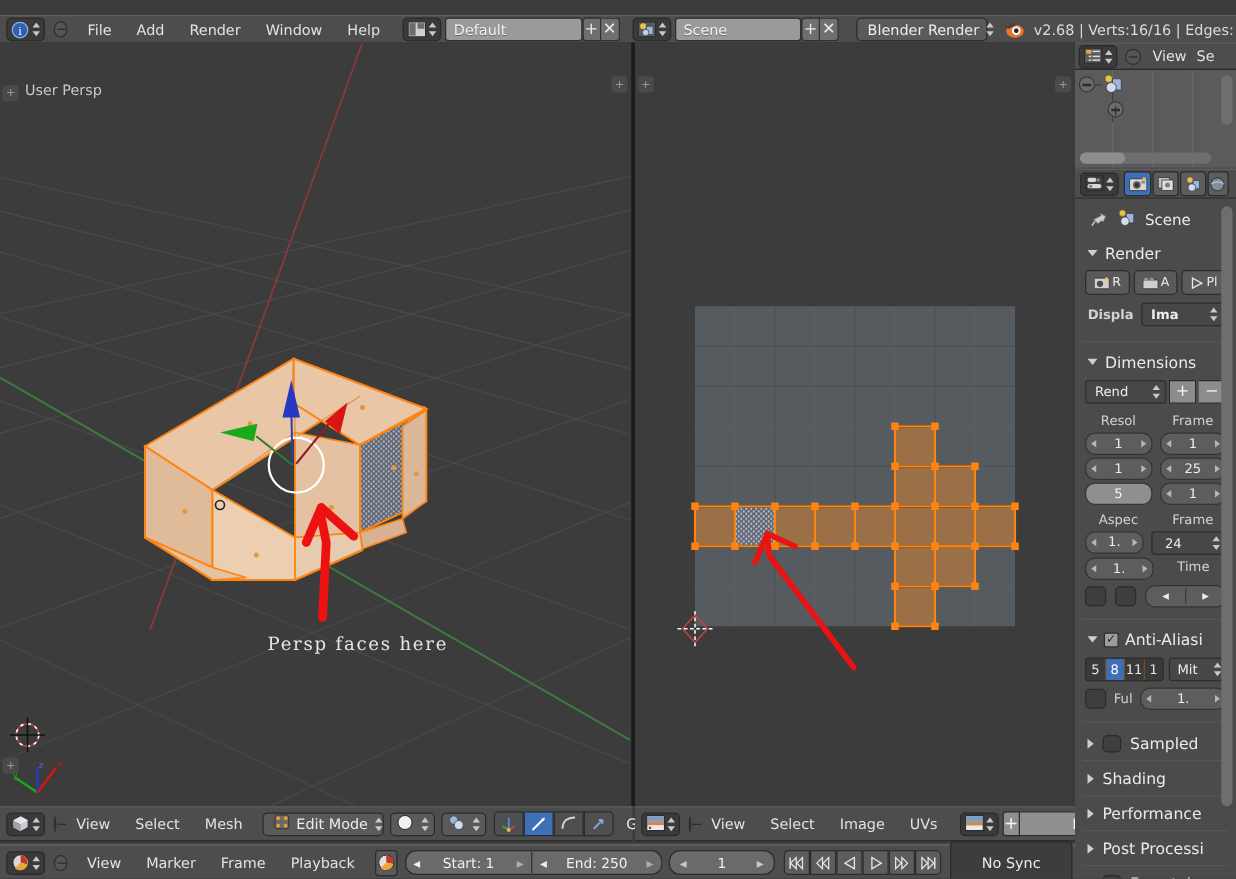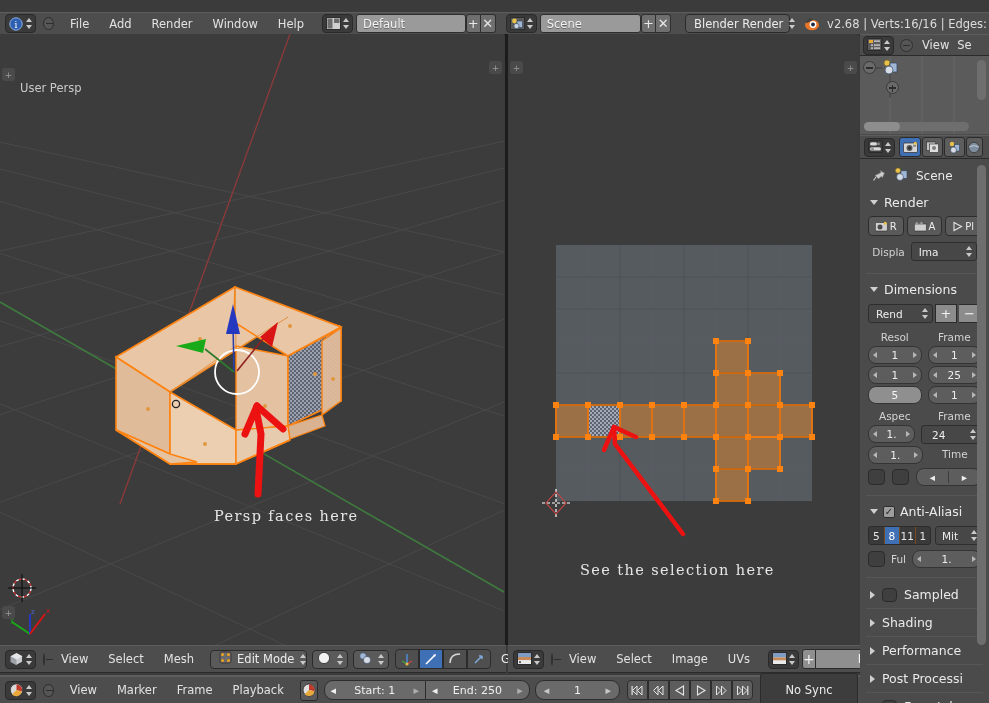--- a/index.html
+++ b/index.html
@@ -366,21 +366,21 @@
       <g stroke-width="2">
         <line x1="30" y1="600" x2="12" y2="588" stroke="#18aa18"></line>
         <line x1="30" y1="600" x2="30" y2="580" stroke="#2438c0"></line>
         <line x1="30" y1="600" x2="45" y2="580" stroke="#d81414"></line>
         <text x="10" y="588" font-size="7" fill="#18aa18" font-family="DejaVu Sans, sans-serif">y</text>
         <text x="31" y="580" font-size="7" fill="#4a6fe0" font-family="DejaVu Sans, sans-serif">z</text>
         <text x="46" y="579" font-size="7" fill="#d81414" font-family="DejaVu Sans, sans-serif">x</text>
       </g>
     </svg>
 
-    <span class="ovltxt" style="left:20px;top:47px;">User Persp</span>
+    <span class="ovltxt" style="left:20px;top:31px;">User Persp</span>
 
     <span class="anno" style="left:214px;top:474px;">Persp faces here</span>
 
     <span class="edgegrip" style="left:2px;top:34px;">+</span>
     <span class="edgegrip" style="left:489px;top:27px;">+</span>
     <span class="edgegrip" style="left:2px;top:572px;">+</span>
   </div>
 
   <div class="vsep"></div>
 
@@ -471,21 +471,20 @@
         <path d="M48 458 L58 469 L48 480 L38 469 Z" fill="none" stroke="#cc4444" stroke-width="1.1"></path>
       </g>
 
       <g fill="none" stroke="#ec1212" stroke-width="4.5" stroke-linecap="round" stroke-linejoin="round">
         <path d="M175 500 L107 410 L106 393"></path>
         <path d="M106 393 L96 416"></path>
         <path d="M106 393 L128 403"></path>
       </g>
     </svg>
 
-    <span class="anno" style="left:72px;top:528px;">See the selection here</span>
     <span class="edgegrip" style="left:2px;top:27px;">+</span>
     <span class="edgegrip" style="left:336px;top:27px;">+</span>
   </div>
 
   <div class="hdr" style="left:0;top:645px;width:506px;height:28px;">
     <div class="edsel">
       <span class="ic">
         <svg width="15" height="14" viewBox="0 0 15 14">
           <path d="M7.5 1 L13.5 4.2 L13.5 10 L7.5 13.2 L1.5 10 L1.5 4.2 Z" fill="#c9ccd1" stroke="#2b2b2b" stroke-width="0.8"></path>
           <path d="M7.5 1 L13.5 4.2 L7.5 7.4 L1.5 4.2 Z" fill="#e4e6e9"></path>
@@ -742,21 +741,21 @@
             </svg>
             <span>A</span>
           </span>
           <span class="iconbtn" style="flex:1;">
             <svg width="11" height="11" viewBox="0 0 11 11">
               <path d="M2 1.5 L9.5 5.5 L2 9.5 Z" fill="none" stroke="#e4e4e4" stroke-width="1.1"></path>
             </svg>
             <span>Pl</span>
           </span>
         </div>
-        <div style="display:flex;align-items:center;gap:6px;padding:0 8px 6px 8px;justify-content:center;">
+        <div style="display:flex;align-items:center;gap:6px;padding:0 8px 6px 8px;justify-content:center;font-weight:bold;">
           <span style="font-size:10.5px;color:#d2d2d2;">Displa</span>
           <span class="spin" style="width:66px;">
             <span>Ima</span>
             <span class="updown"></span>
           </span>
         </div>
 
         <div class="hr"></div>
 
         <div style="display:flex;align-items:center;gap:6px;padding:2px 10px 4px 10px;">

